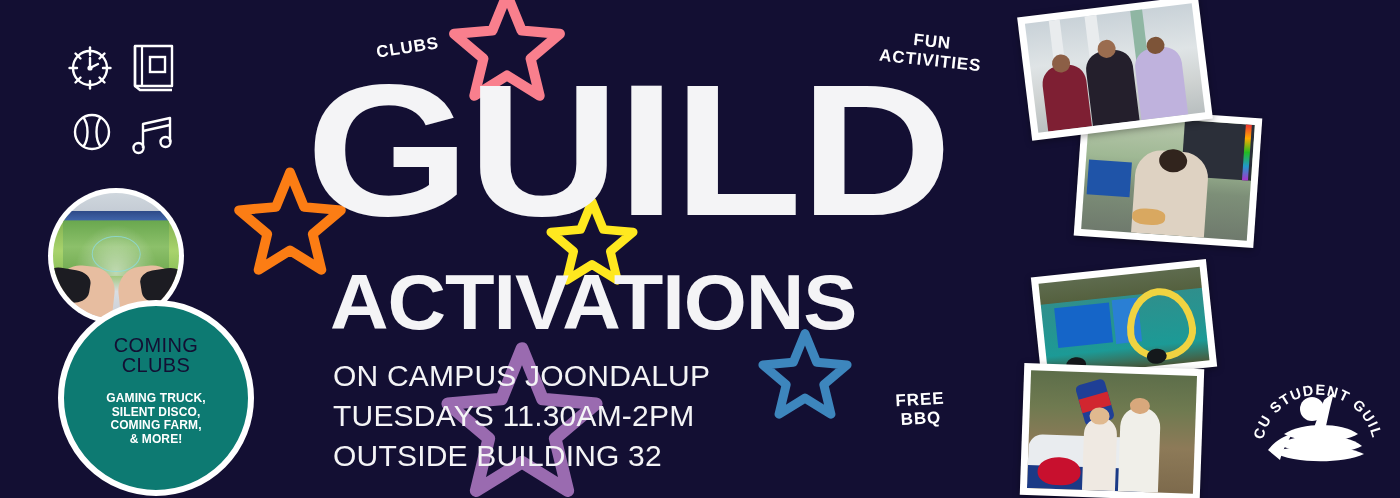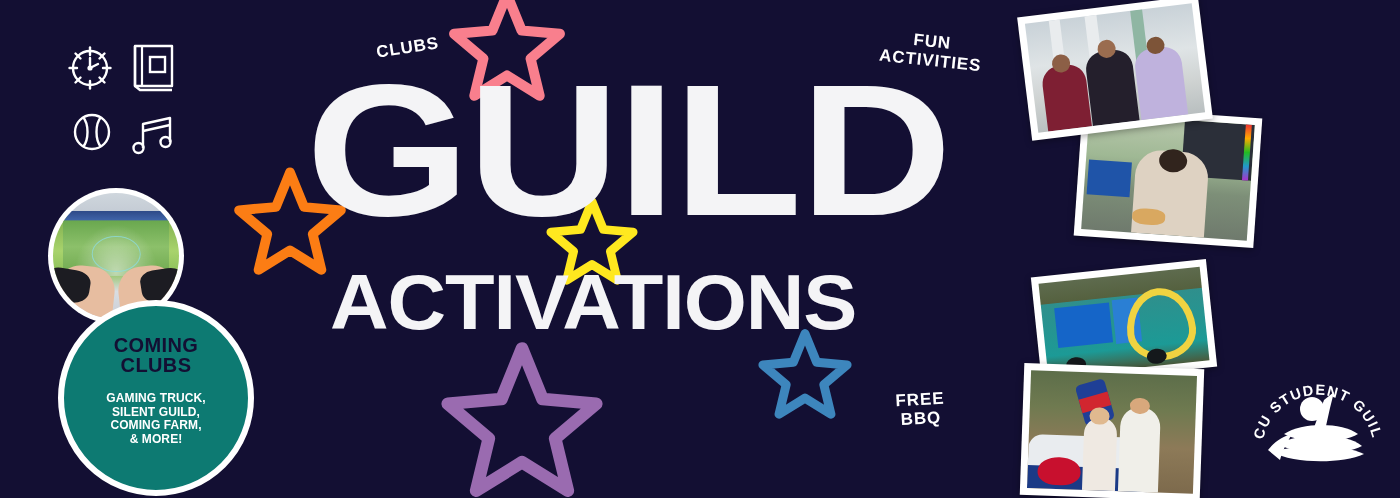--- a/index.html
+++ b/index.html
@@ -85,21 +85,21 @@
     border:6px solid #fff;
     box-sizing:border-box;
     z-index:4;
     display:flex;flex-direction:column;
     align-items:center;justify-content:flex-start;
     padding-top:30px;
     text-align:center;
   }
   .cs-head{
     color:#130f33;
-    font-weight:bold;
+    font-weight:normal;
     font-size:20px;
     line-height:.98;
     letter-spacing:.4px;
   }
   .cs-body{
     color:#fff;
     font-weight:bold;
     font-size:12px;
     line-height:1.12;
     letter-spacing:.1px;
@@ -314,29 +314,34 @@
     </div>
   </div>
 
   <div class="coming-circle">
     <div class="cs-head">
       <div>COMING</div>
       <div>CLUBS</div>
     </div>
     <div class="cs-body">
       <div>GAMING TRUCK,</div>
-      <div>SILENT GUILD,</div>
+      <div>SILENT DISCO,</div>
       <div>COMING FARM,</div>
       <div>&amp; MORE!</div>
     </div>
   </div>
 
   <div class="guild">GUILD</div>
   <div class="activations">ACTIVATIONS</div>
 
+  <div class="details">
+    <div>ON CAMPUS JOONDALUP</div>
+    <div>TUESDAYS 11.30AM-2PM</div>
+    <div>OUTSIDE BUILDING 32</div>
+  </div>
 
   <div class="tag tag-clubs">
     <div>CLUBS</div>
   </div>
   <div class="tag tag-fun">
     <div>FUN</div>
     <div>ACTIVITIES</div>
   </div>
   <div class="tag tag-bbq">
     <div>FREE</div>

